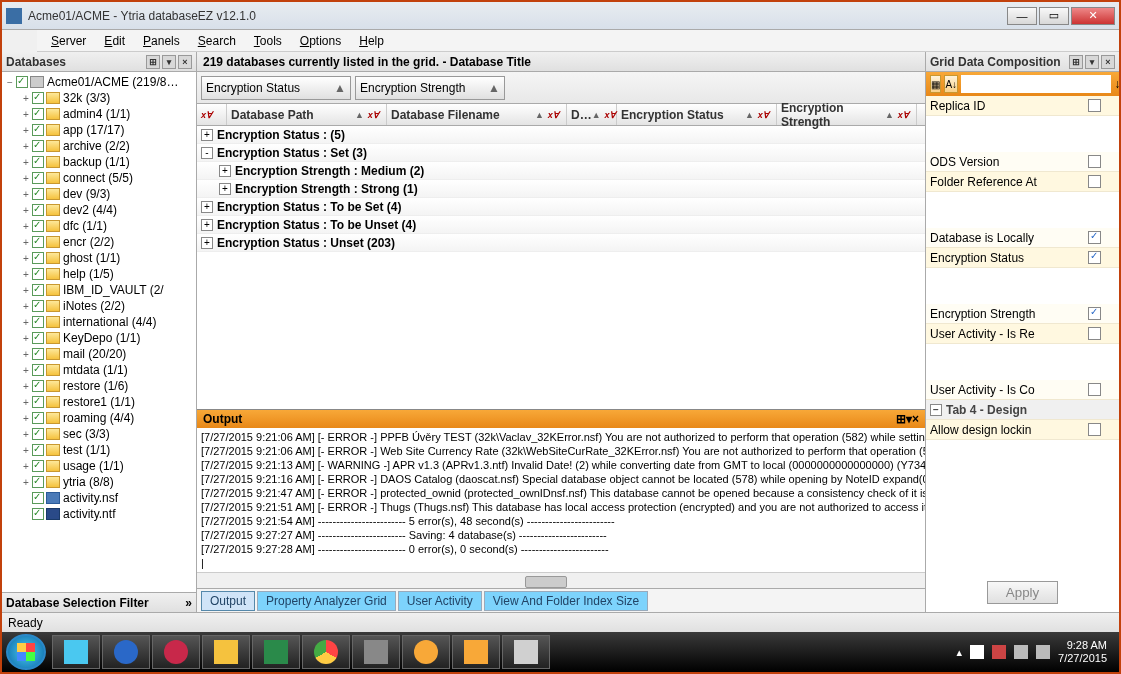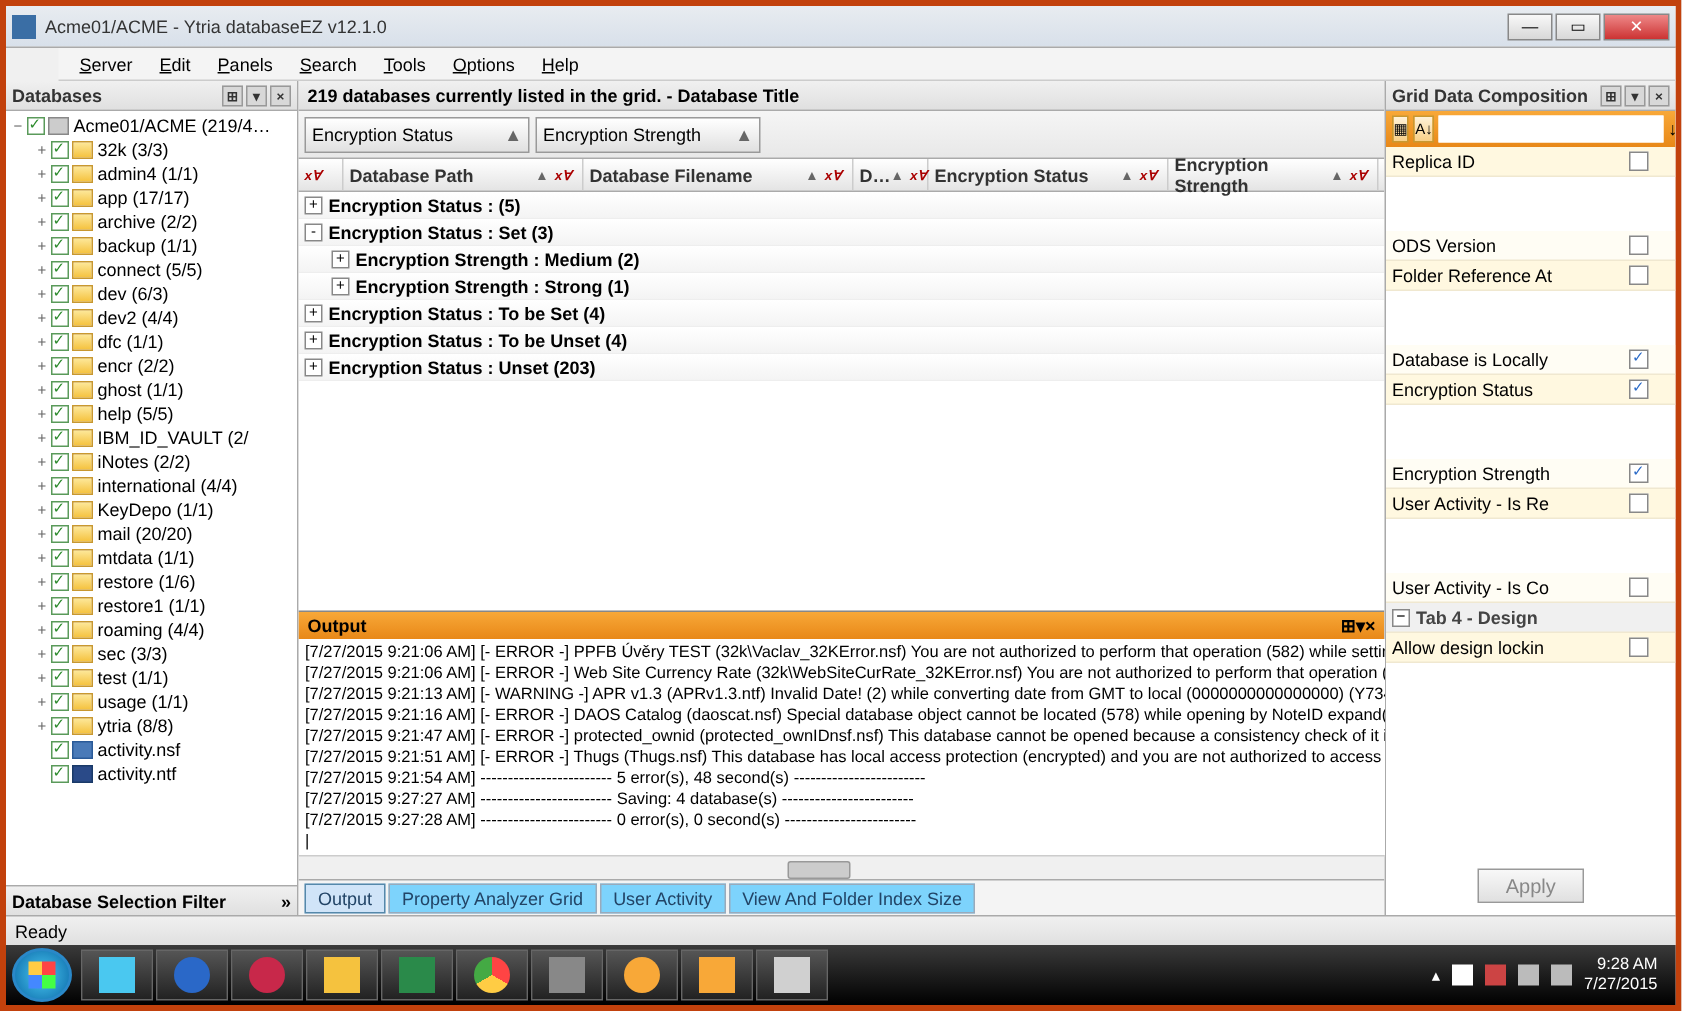--- a/index.html
+++ b/index.html
@@ -1,17 +1,17 @@
 <!DOCTYPE html>
 <html><head>
 <meta charset="utf-8">
 <style>
 * { box-sizing: border-box; margin: 0; padding: 0; }
 body { font-family: "Segoe UI", Tahoma, sans-serif; font-size: 12px; background: #f0f0f0; overflow: hidden; width: 1121px; height: 674px; }
-.window { display: flex; flex-direction: column; height: 674px; width: 1121px; border: 4px solid #c2410c; }
+.window { display: flex; flex-direction: column; height: 674px; width: 1121px; border: 2px solid #c2410c; }
 .titlebar { height: 28px; background: linear-gradient(#e8ecf0, #d8e0ea); display: flex; align-items: center; padding: 0 4px; border-bottom: 1px solid #aaa; }
 .titlebar .icon { width: 16px; height: 16px; background: #3a6ea5; margin-right: 6px; }
 .titlebar .title { flex: 1; color: #333; }
 .winbtns { display: flex; gap: 2px; }
 .winbtn { width: 30px; height: 18px; border: 1px solid #888; display: flex; align-items: center; justify-content: center; font-size: 11px; cursor: pointer; }
 .winbtn.min { background: linear-gradient(#f8f8f8,#d8d8d8); }
 .winbtn.max { background: linear-gradient(#f8f8f8,#d8d8d8); }
 .winbtn.close { background: linear-gradient(#e88,#c33); color: #fff; width: 44px; }
 .menubar { height: 22px; background: #f4f4f4; display: flex; align-items: center; padding: 0 6px; gap: 2px; border-bottom: 1px solid #ccc; margin-left: 35px; }
 .menubar span { padding: 2px 8px; cursor: pointer; }
@@ -114,21 +114,21 @@
         <span class="pb">⊞</span>
         <span class="pb">▾</span>
         <span class="pb">×</span>
       </div>
       <div class="treewrap">
         <div class="tree" id="tree">
             <div class="treerow">
               <span class="tw">−</span>
               <span class="cb"></span>
               <span class="srv"></span>
-              <span>Acme01/ACME  (219/4…</span>
+              <span>Acme01/ACME  (219/8…</span>
             </div>
             <div class="treerow">
               <span class="ind" style="width:16px"></span>
               <span class="tw">+</span>
               <span class="cb"></span>
               <span class="fold"></span>
               <span>32k  (3/3)</span>
             </div>
             <div class="treerow">
               <span class="ind" style="width:16px"></span>
@@ -163,21 +163,21 @@
               <span class="tw">+</span>
               <span class="cb"></span>
               <span class="fold"></span>
               <span>connect  (5/5)</span>
             </div>
             <div class="treerow">
               <span class="ind" style="width:16px"></span>
               <span class="tw">+</span>
               <span class="cb"></span>
               <span class="fold"></span>
-              <span>dev  (6/3)</span>
+              <span>dev  (9/3)</span>
             </div>
             <div class="treerow">
               <span class="ind" style="width:16px"></span>
               <span class="tw">+</span>
               <span class="cb"></span>
               <span class="fold"></span>
               <span>dev2  (4/4)</span>
             </div>
             <div class="treerow">
               <span class="ind" style="width:16px"></span>
@@ -198,21 +198,21 @@
               <span class="tw">+</span>
               <span class="cb"></span>
               <span class="fold"></span>
               <span>ghost  (1/1)</span>
             </div>
             <div class="treerow">
               <span class="ind" style="width:16px"></span>
               <span class="tw">+</span>
               <span class="cb"></span>
               <span class="fold"></span>
-              <span>help  (5/5)</span>
+              <span>help  (1/5)</span>
             </div>
             <div class="treerow">
               <span class="ind" style="width:16px"></span>
               <span class="tw">+</span>
               <span class="cb"></span>
               <span class="fold"></span>
               <span>IBM_ID_VAULT  (2/</span>
             </div>
             <div class="treerow">
               <span class="ind" style="width:16px"></span>

